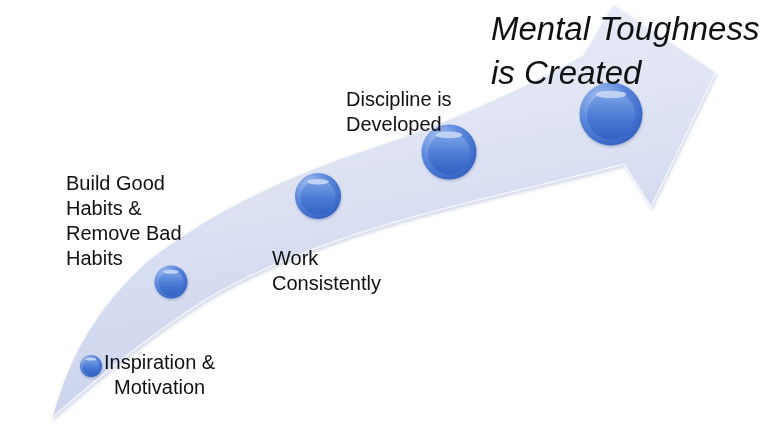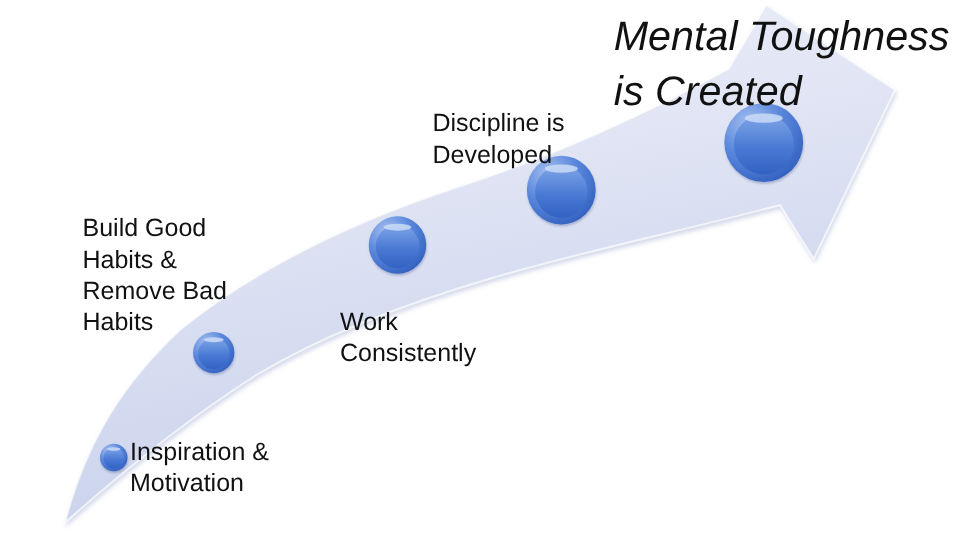--- a/index.html
+++ b/index.html
@@ -115,21 +115,21 @@
       <ellipse cx="449" cy="134.9" rx="13.2" ry="3.3" fill="#cfdff8" opacity="0.8"></ellipse>
     </g>
 
     <g filter="url(#sphereShadow)">
       <circle cx="611" cy="114" r="31.5" fill="url(#gSphereOuter)"></circle>
       <circle cx="611" cy="115.5" r="24" fill="url(#gSphereInner)"></circle>
       <ellipse cx="611" cy="94.5" rx="15.1" ry="3.8" fill="#cfdff8" opacity="0.8"></ellipse>
     </g>
   </svg>
 
-  <div class="stage-label" style="left:104px; top:350px;">Inspiration &amp;
+  <div class="stage-label" style="left:104px; top:350px;text-align:center;">Inspiration &amp;
 Motivation</div>
 
   <div class="stage-label" style="left:272px; top:246px;">Work
 Consistently</div>
 
   <div class="stage-label" style="left:66px; top:171px;">Build Good
 Habits &amp;
 Remove Bad
 Habits</div>
 

